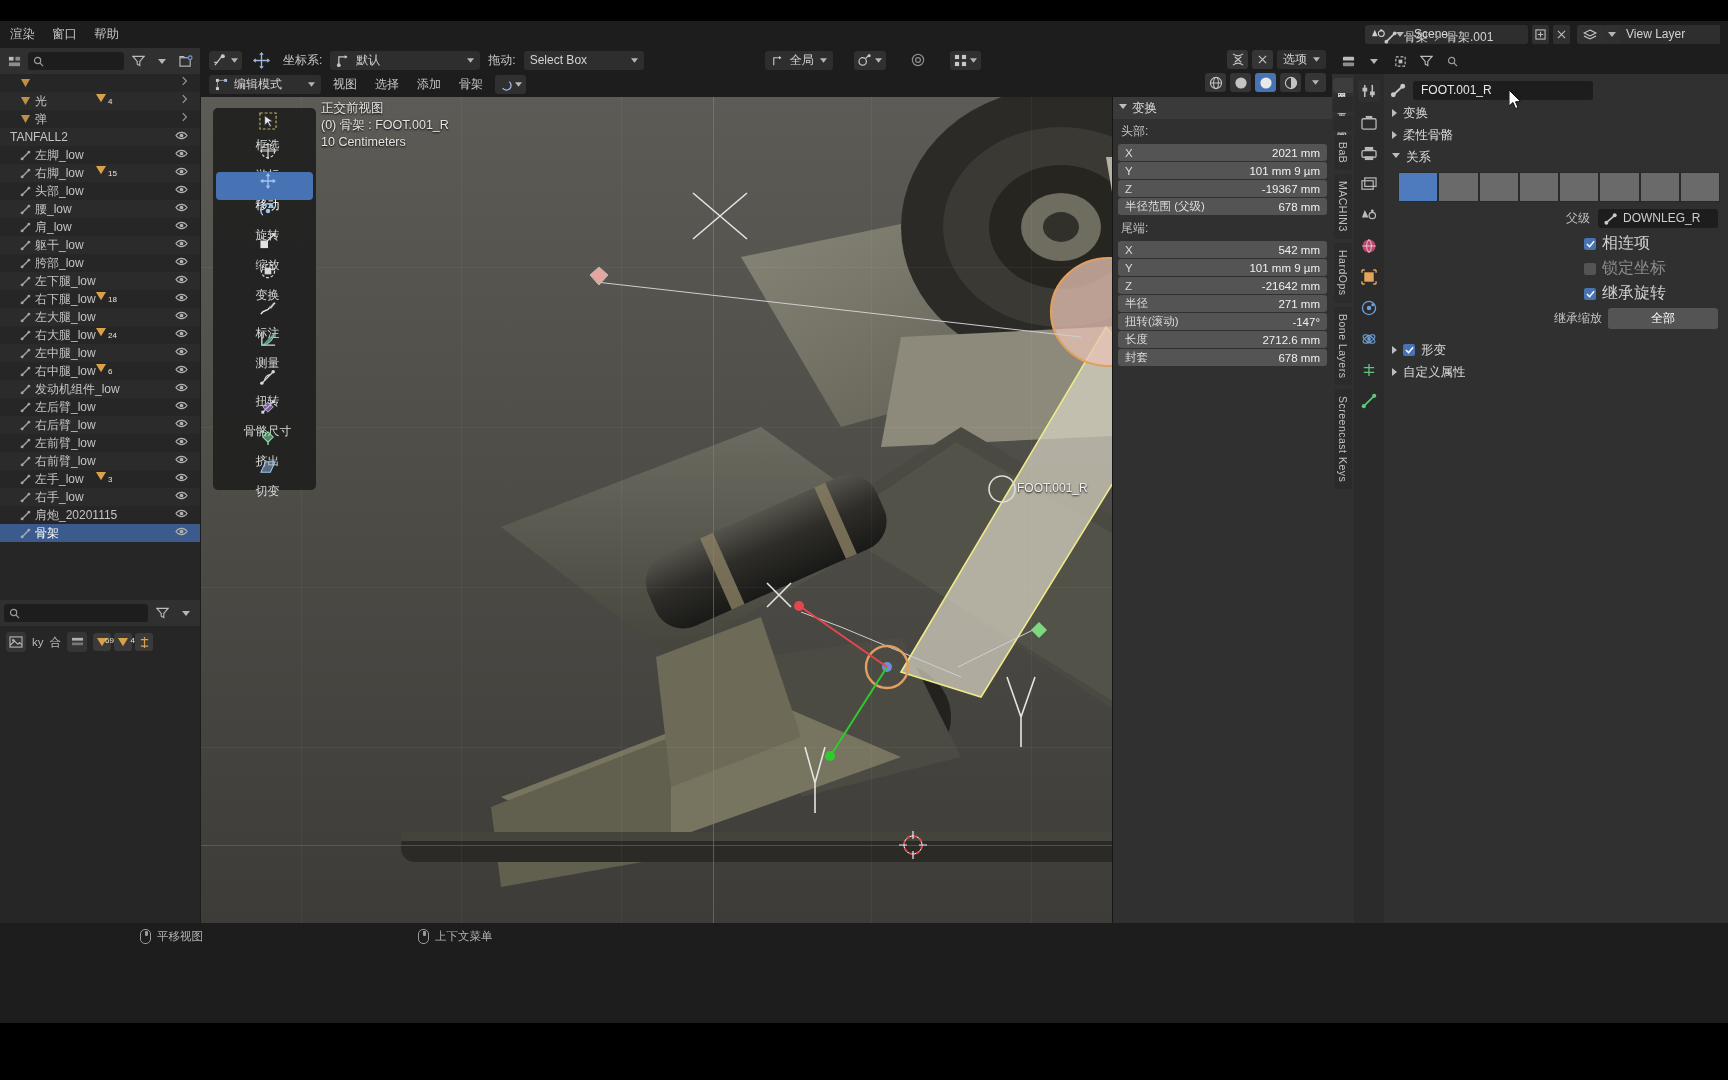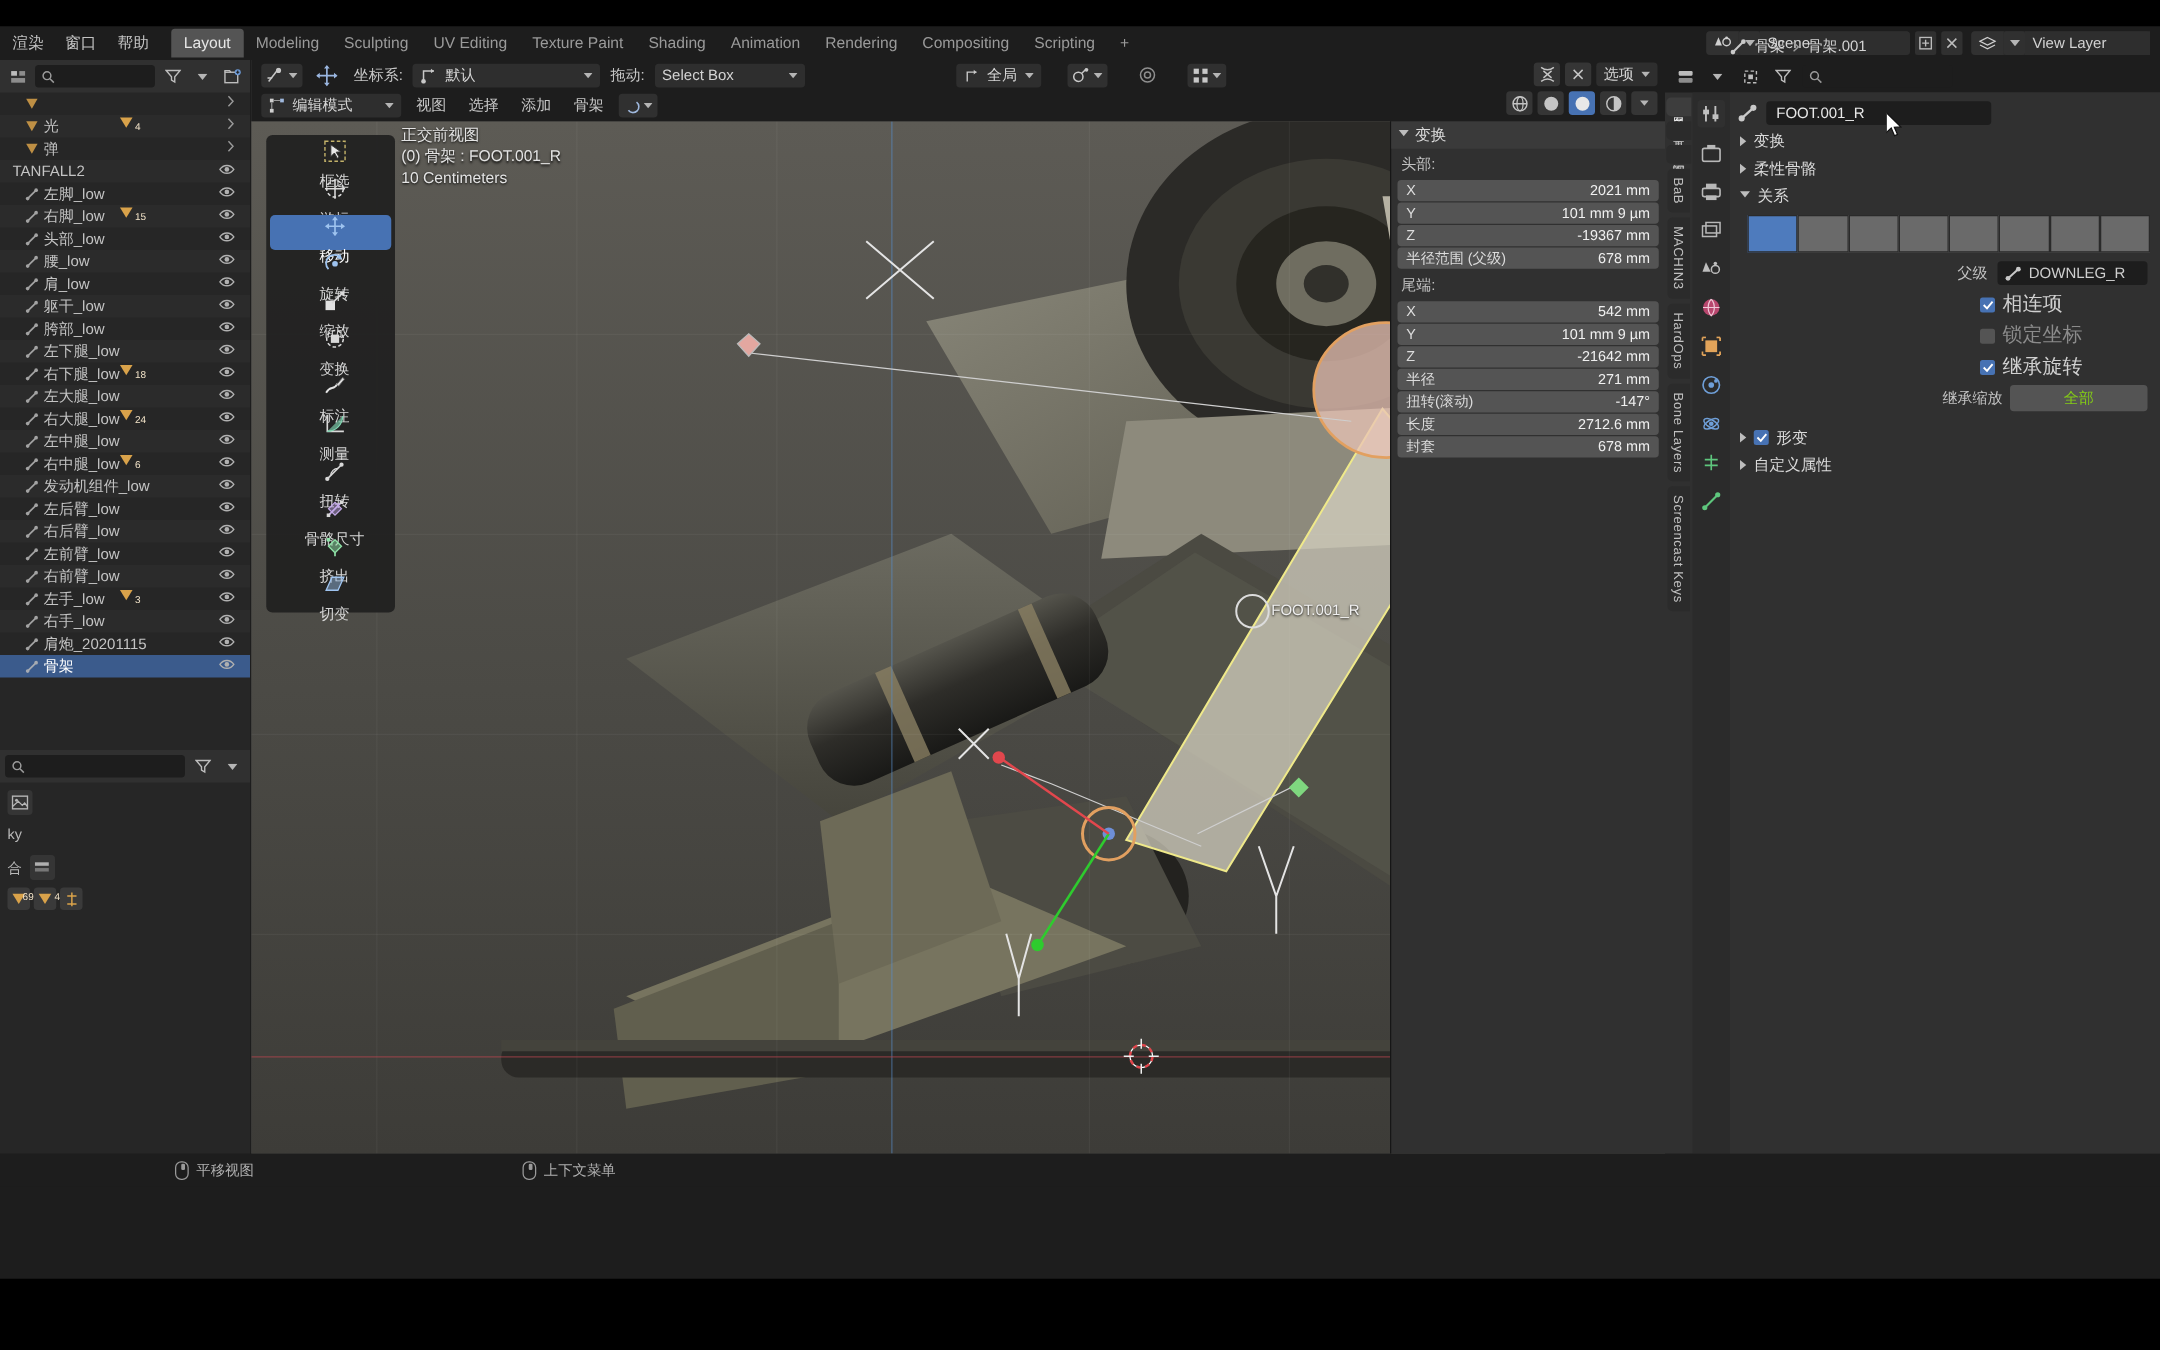--- a/index.html
+++ b/index.html
@@ -43,21 +43,21 @@
   .olrow.sel { background:#3b5b8c; color:#fff;}
   .olrow .nm { white-space:nowrap; overflow:hidden;}
   .olrow .eye { position:absolute; right:12px; top:2px; }
   .olrow .modi { position:absolute; left:95px; top:1px; display:flex; align-items:center; gap:1px;}
   .badge { font-size:8px; color:#f2e3c8; position:relative; top:3px; }
   .ol-ind { display:inline-block; width:12px; }
   .boneic { margin-right:4px; opacity:.85; }
 
   .propsleft { position:absolute; left:0; top:552px; width:200px; height:323px; background:#262626;}
   .pl-header { height:26px; background:#303030; display:flex; align-items:center; padding:0 4px; gap:4px;}
-  .pl-body { padding:6px 6px; display:flex; flex-direction:column; gap:6px;}
+  .pl-body { padding:6px 6px; display:flex; flex-direction:row; gap:6px;}
   .pl-row { display:flex; align-items:center; gap:6px; font-size:11.5px; color:#b9b9b9; height:20px;}
   .pl-ic { width:20px; height:20px; background:#353535; border-radius:3px; display:flex; align-items:center; justify-content:center;}
   .chipsrow { display:flex; gap:3px; align-items:center; }
   .chip { width:18px; height:18px; border-radius:3px; background:#3a3a3a; display:flex; align-items:center; justify-content:center; position:relative;}
 
   
   .viewport { position:absolute; left:201px; top:48px; width:1131px; height:875px; background:#3c3c3c; overflow:hidden;}
   .vp-header { position:absolute; left:0; top:0; width:1131px; height:49px; background:#1d1d1d; z-index:20;}
   .vph-row { height:24px; display:flex; align-items:center; padding-left:8px; gap:6px;}
   .hbtn { height:19px; display:flex; align-items:center; gap:3px; padding:0 4px; background:#303030; border-radius:3px; font-size:12px; color:#cfcfcf;}
@@ -123,21 +123,21 @@
   .cs-cell { flex:1; border:1px solid #2a2a2a; background:#6a6a6a;}
   .cs-cell.blue { background:#4e7bbd; }
   .pe-row { display:flex; align-items:center; gap:8px; padding:3px 10px 3px 0; justify-content:flex-end; font-size:12px; color:#cfcfcf;}
   .pe-lbl { color:#c3c3c3; font-size:12px;}
   .pe-val { background:#1d1d1d; border-radius:3px; height:19px; padding:0 6px; line-height:19px; display:flex; align-items:center; gap:5px; min-width:120px;}
   .cbx { width:12px; height:12px; border-radius:2px; background:#4772b3; display:flex; align-items:center; justify-content:center;}
   .cbx.off { background:#545454;}
   .cbx svg { display:block; }
   .pe-chk { display:flex; align-items:center; gap:6px; justify-content:flex-end; padding:2px 10px 2px 0; font-size:16px; color:#d0d0d0;}
   .pe-seg { display:flex; align-items:center; gap:6px; justify-content:flex-end; padding:2px 10px; font-size:12px;}
-  .seg { background:#545454; border-radius:3px; padding:2px 12px; font-size:12px; color:#84cc16;}
+  .seg { background:#545454; border-radius:3px; padding:2px 12px; font-size:12px; color:#ffffff;}
 
   
   .vtabs { position:absolute; left:1332px; top:74px; width:21px; height:500px; display:flex; flex-direction:column; gap:4px; align-items:center; padding-top:4px; z-index:25;}
   .vtab { writing-mode:vertical-rl; text-orientation:mixed; background:#2b2b2b; color:#c0c0c0; font-size:10.5px; padding:7px 3px; border-radius:4px 0 0 4px; letter-spacing:.5px;}
   .vtab.sel { background:#3d3d3d; color:#efefef;}
 
   
   .statusbar { position:absolute; left:0; top:923px; width:1728px; height:26px; background:#1d1d1d; display:flex; align-items:center; gap:30px; padding-left:140px; font-size:11.5px; color:#b0b0b0;}
   .sb-item { display:flex; align-items:center; gap:6px;}
   .mouseic { width:11px; height:15px; border:1px solid #9a9a9a; border-radius:5px; position:relative;}
@@ -154,33 +154,20 @@
 <div id="root">
 
   <div class="letterbox-top"></div>
 
   <div class="topbar">
     <div class="tb-menu">
       <span>渲染</span>
       <span>窗口</span>
       <span>帮助</span>
     </div>
-    <div class="tabs" id="tabs-host">
-        <div class="tab active">Layout</div>
-        <div class="tab">Modeling</div>
-        <div class="tab">Sculpting</div>
-        <div class="tab">UV Editing</div>
-        <div class="tab">Texture Paint</div>
-        <div class="tab">Shading</div>
-        <div class="tab">Animation</div>
-        <div class="tab">Rendering</div>
-        <div class="tab">Compositing</div>
-        <div class="tab">Scripting</div>
-        <div class="tab">+</div>
-      </div>
     <div class="tb-right">
       <div class="scene-box">
         <div class="scene-ic">
           <svg width="15" height="13" viewBox="0 0 16 14">
               <path d="M4 2 L7 9 L1 9 Z" fill="#cfcfcf"></path>
               <circle cx="11" cy="6" r="3.2" fill="none" stroke="#cfcfcf" stroke-width="1.2"></circle>
               <circle cx="11" cy="2.5" r="1.2" fill="#cfcfcf"></circle>
             </svg>
         </div>
         <div class="sq-btn">

